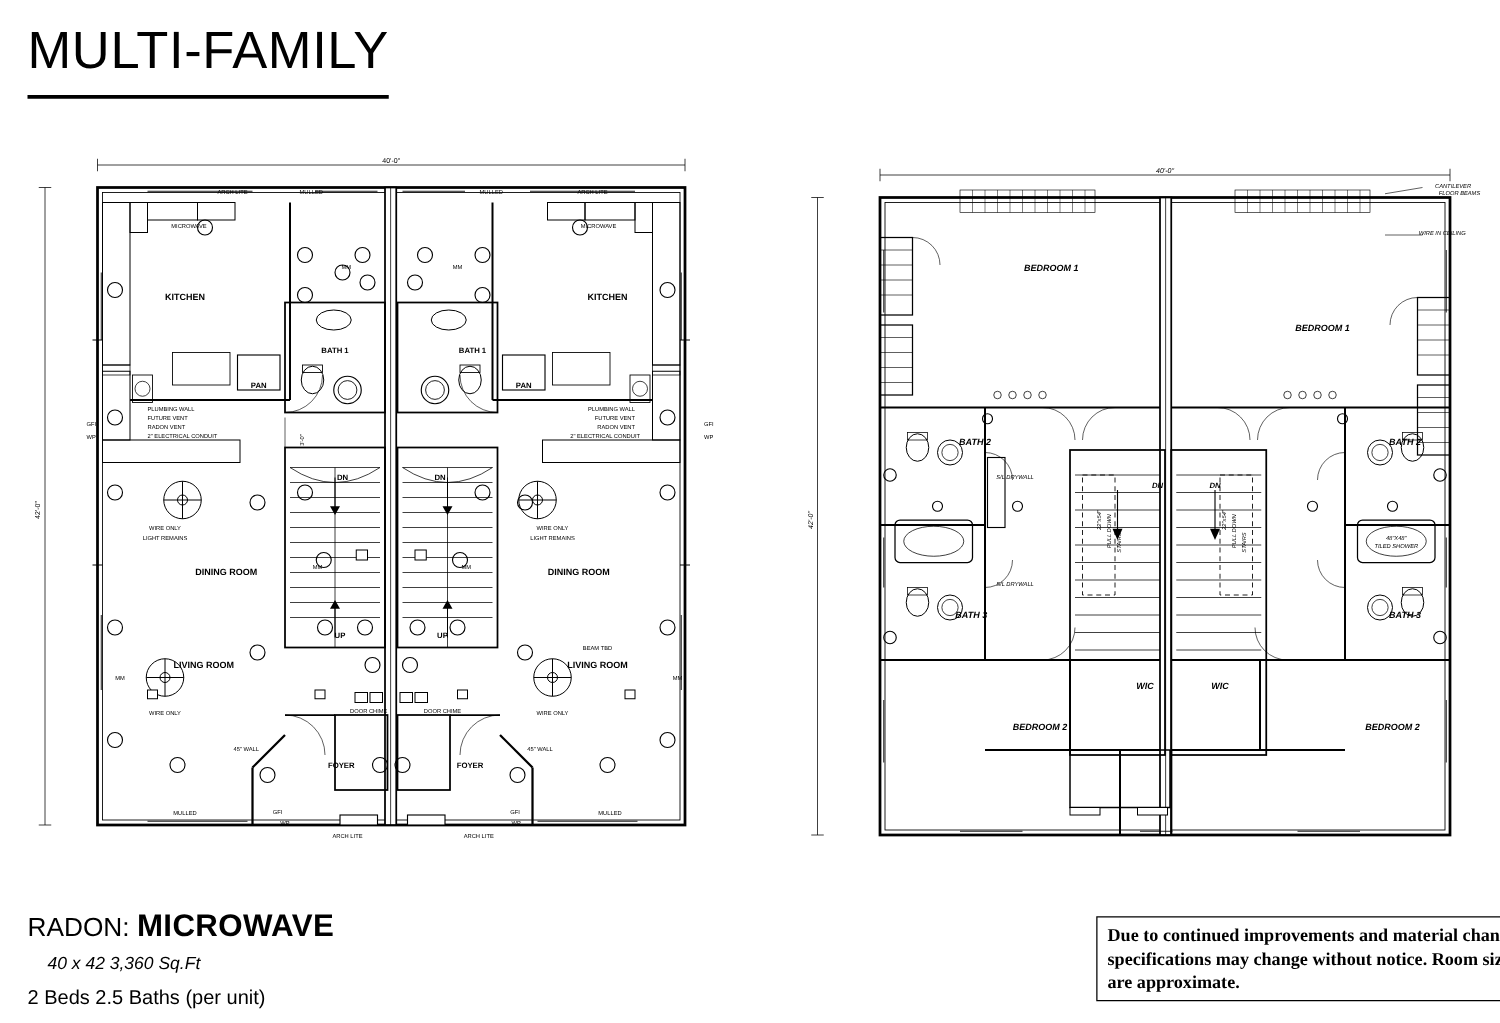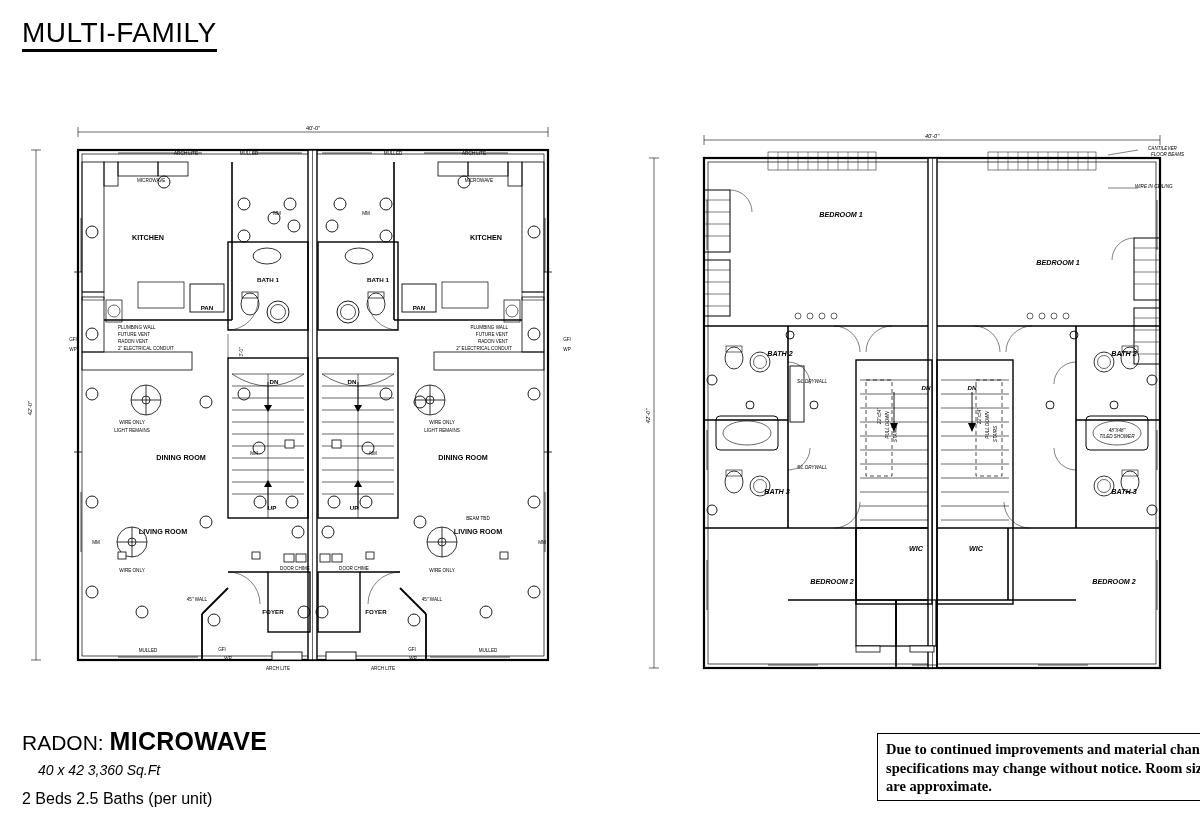--- a/index.html
+++ b/index.html
@@ -12,25 +12,25 @@
     height: 818px;
     position: relative;
     font-family: "Liberation Sans", sans-serif;
     color: #000;
     overflow: hidden;
   }
   .page-title {
     position: absolute;
     left: 22px;
     top: 18px;
-    font-size: 28px;
+    font-size: 42px;
     letter-spacing: 0.5px;
     font-weight: 400;
     border-bottom: 3px solid #000;
-    padding-bottom: 2px;
+    padding-bottom: 14px;
     line-height: 1.05;
   }
   
   .footer-model {
     position: absolute;
     left: 22px;
     top: 727px;
     font-size: 21px;
     white-space: nowrap;
   }

